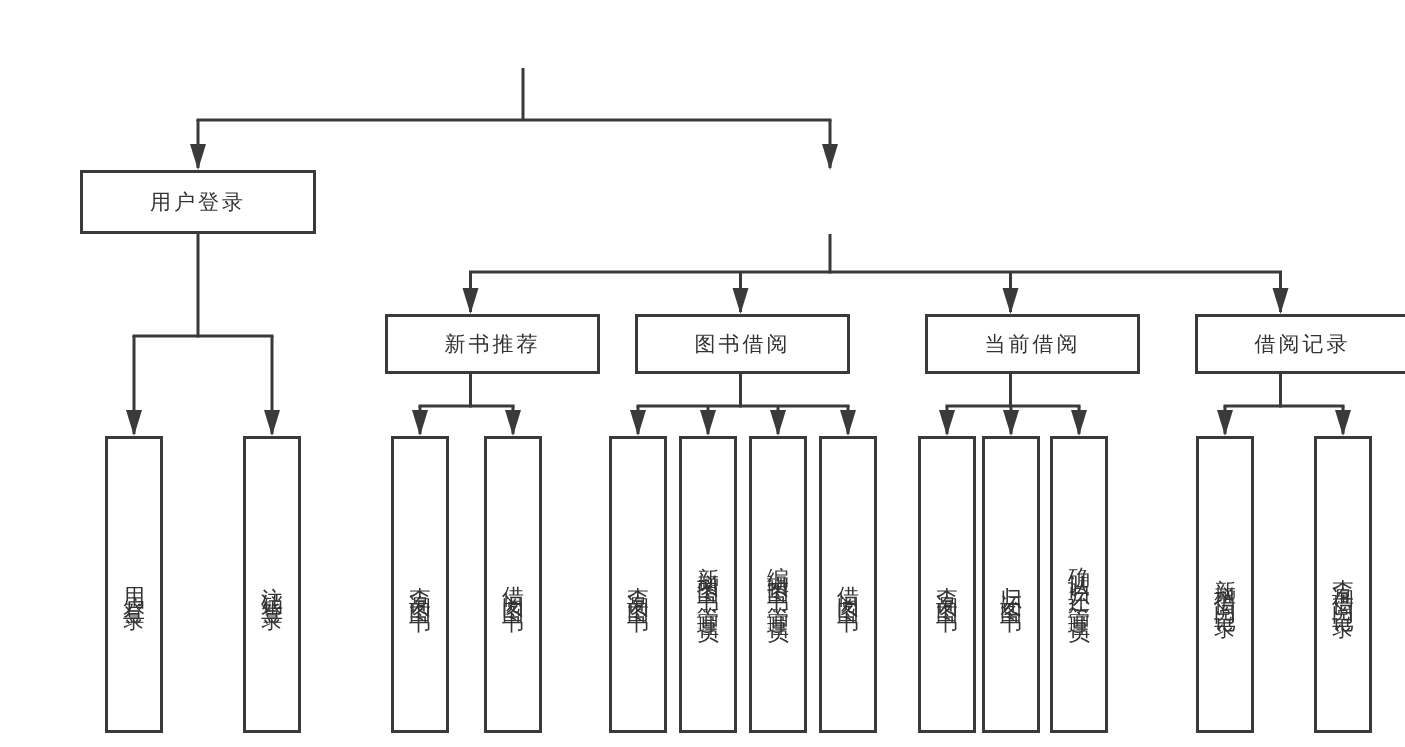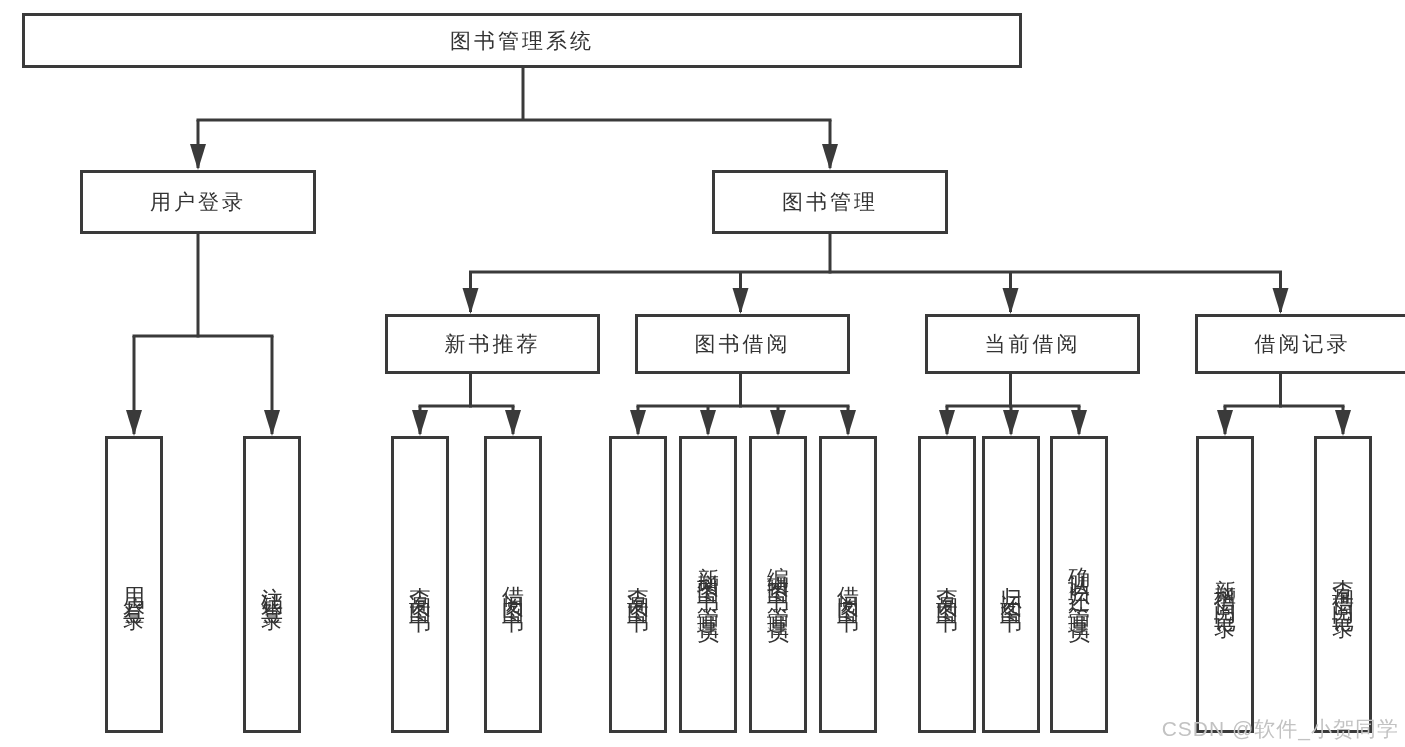--- a/index.html
+++ b/index.html
@@ -137,30 +137,24 @@
     <polygon points="1071,410 1087,410 1079,436"></polygon>
 
     <line x1="1280.5" y1="374" x2="1280.5" y2="407.5"></line>
     <line x1="1223.5" y1="406" x2="1344.5" y2="406"></line>
     <line x1="1225" y1="406" x2="1225" y2="434"></line>
     <line x1="1343" y1="406" x2="1343" y2="434"></line>
     <polygon points="1217,410 1233,410 1225,436"></polygon>
     <polygon points="1335,410 1351,410 1343,436"></polygon>
   </svg>
 
-  <div class="node h-node root">
-    <span>图书管理系统</span>
-  </div>
 
   <div class="node h-node lvl2 n-user">
     <span>用户登录</span>
   </div>
-  <div class="node h-node lvl2 n-mgmt">
-    <span>图书管理</span>
-  </div>
 
   <div class="node h-node lvl3 n-rec">
     <span>新书推荐</span>
   </div>
   <div class="node h-node lvl3 n-bor">
     <span>图书借阅</span>
   </div>
   <div class="node h-node lvl3 n-cur">
     <span>当前借阅</span>
   </div>
@@ -205,14 +199,13 @@
     <span>确认归还（管理员）</span>
   </div>
 
   <div class="node v-node leaf x1196">
     <span>新增借阅记录</span>
   </div>
   <div class="node v-node leaf x1314">
     <span>查询借阅记录</span>
   </div>
 
-  <div id="watermark">CSDN @软件_小贺同学</div>
 </div>
 
 </body></html>

